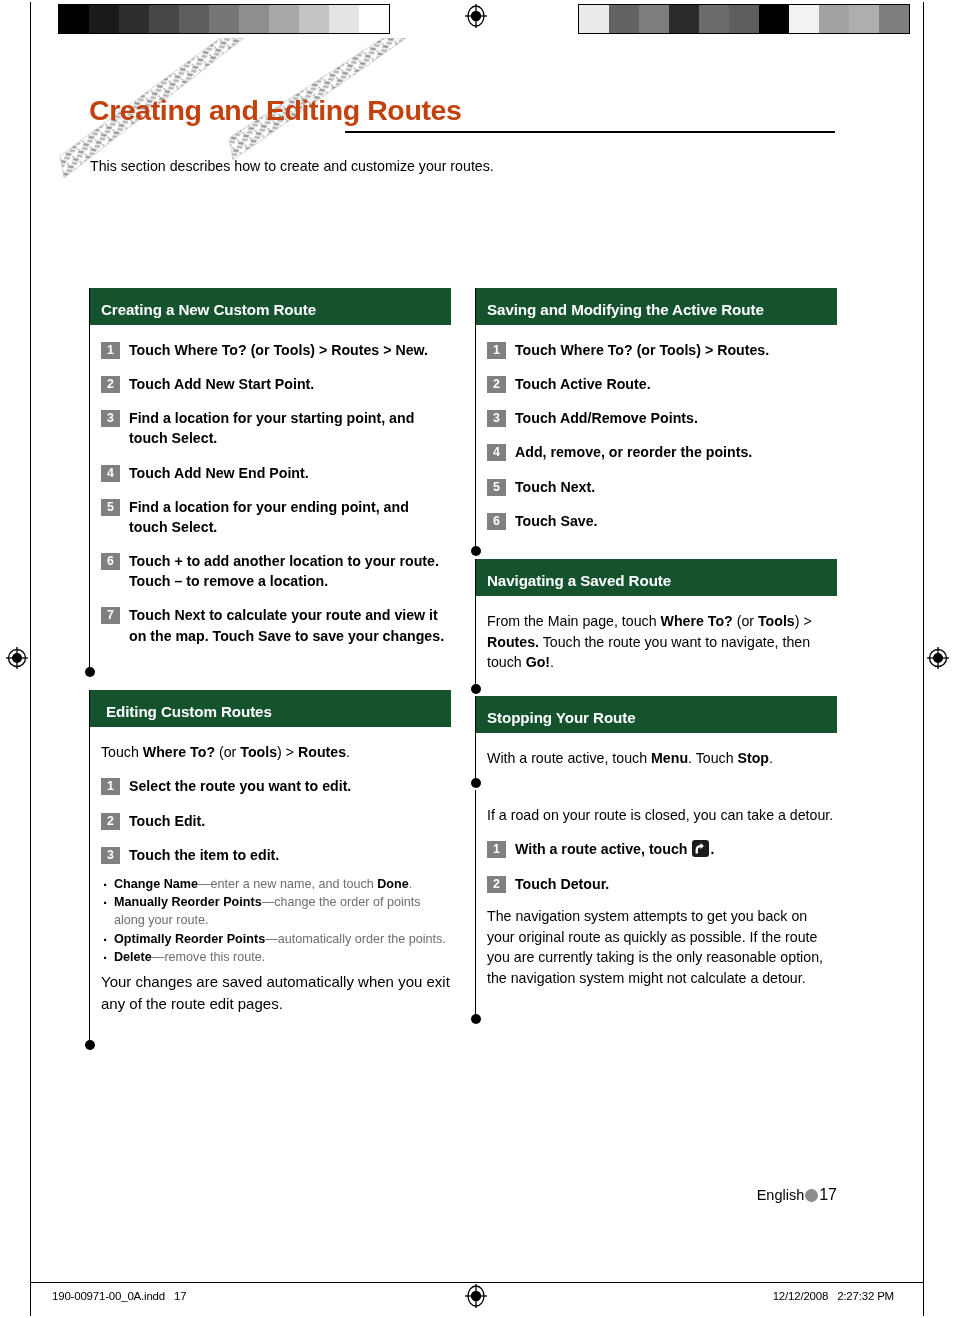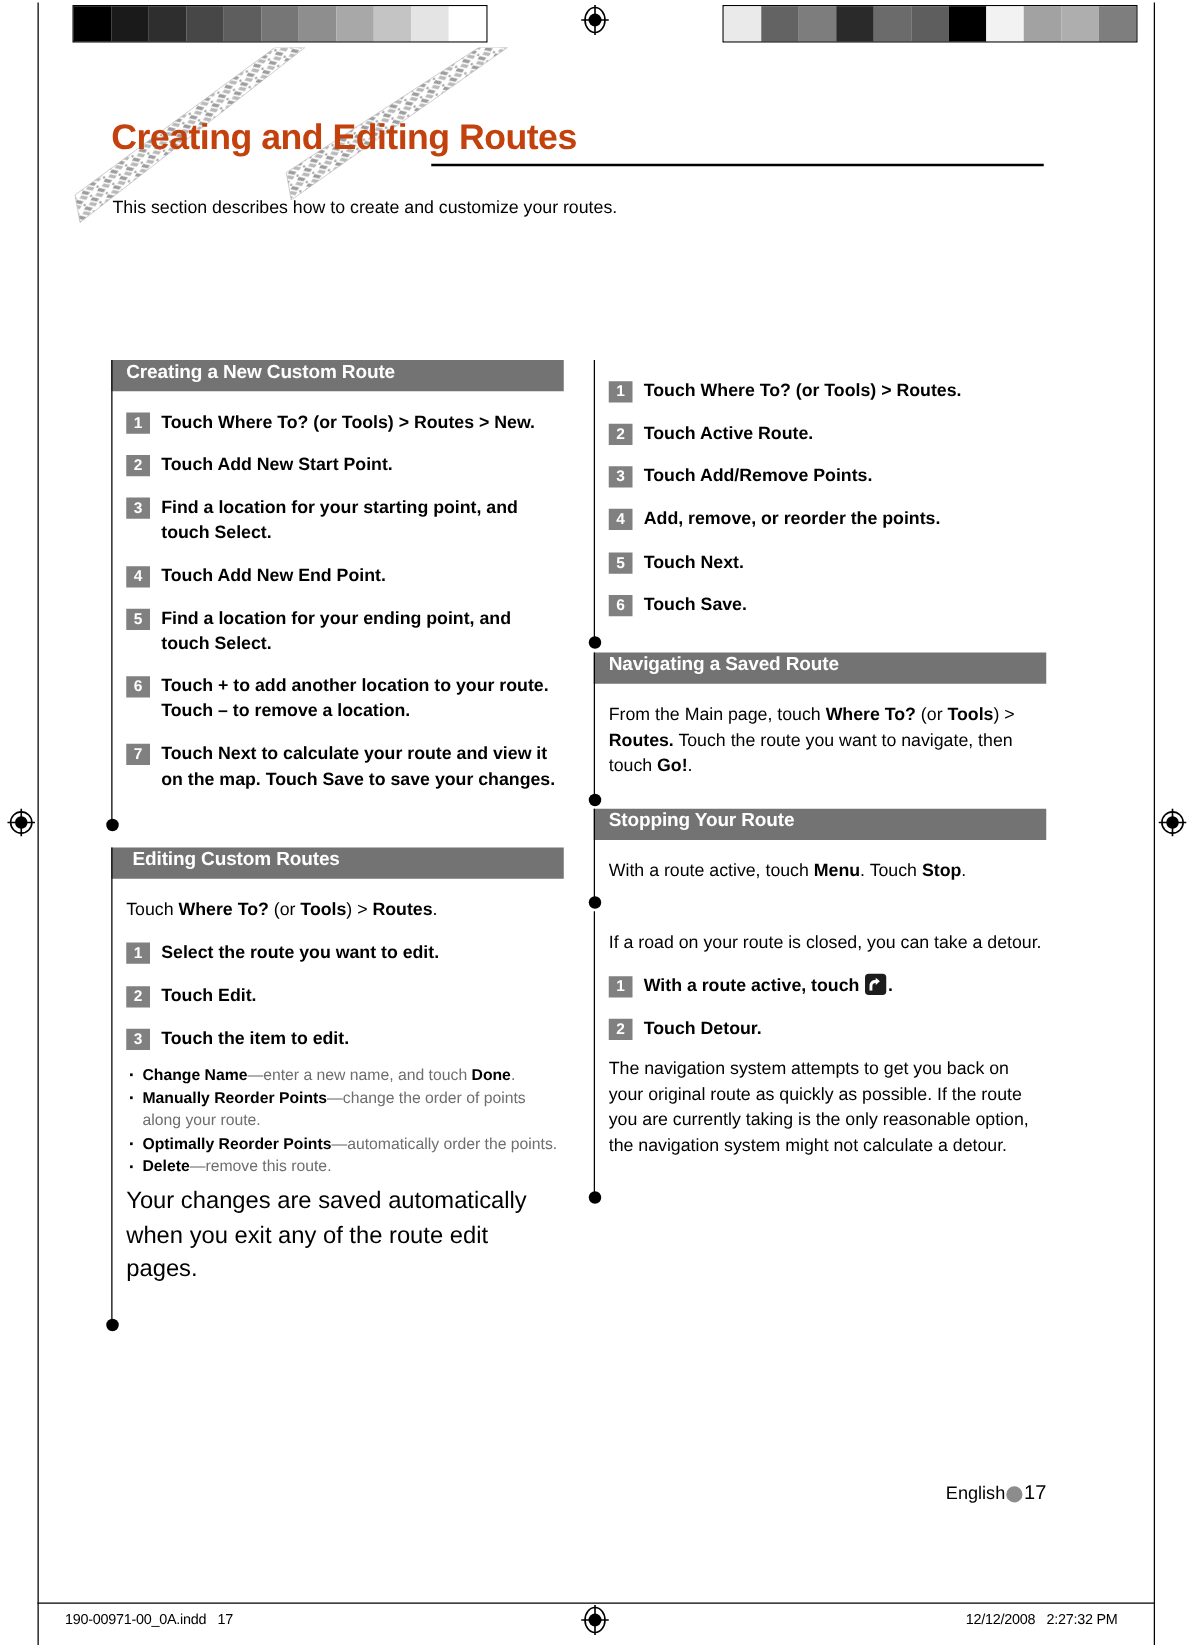--- a/index.html
+++ b/index.html
@@ -121,25 +121,25 @@
   .rule .enddot {
     position: absolute;
     left: -4.3px;
     bottom: -5px;
     width: 10px; height: 10px;
     border-radius: 50%;
     background: #000;
   }
 
   .sec-head {
-    background: #737373;
+    background: #14532d;
     color: #fff;
     font-size: 15.2px;
     font-weight: bold;
-    padding: 2px 0 7px 12px;
+    padding: 14px 0 7px 12px;
     letter-spacing: -0.1px;
     line-height: 1.05;
   }
   .sec-body {
     padding-left: 12px;
     padding-top: 2px;
   }
 
   
   .step {
@@ -192,21 +192,21 @@
     position: absolute;
     left: 2px;
     top: -1px;
     color: #000;
     font-weight: bold;
     font-size: 15px;
   }
   ul.bullets b { color: #000; }
 
   .after-bullets {
-    font-size: 19px;
+    font-size: 15px;
     line-height: 1.45;
     margin-top: 5px;
     color: #000;
   }
 
   b, strong { font-weight: bold; }
 
   
   .detour-icon {
     display: inline-block;
@@ -400,20 +400,21 @@
   </div>
 
 </div>
 
 <div id="col-right">
 
   <div class="block" style="padding-bottom:20px;">
     <div class="rule">
         <span class="enddot"></span>
       </div>
+    <div class="sec-head">Saving and Modifying the Active Route</div>
     <div class="sec-body">
       <div class="step">
         <span class="badge">1</span>
         <span class="step-text">Touch Where To? (or Tools) &gt; Routes.</span>
       </div>
       <div class="step">
         <span class="badge">2</span>
         <span class="step-text">Touch Active Route.</span>
       </div>
       <div class="step">

